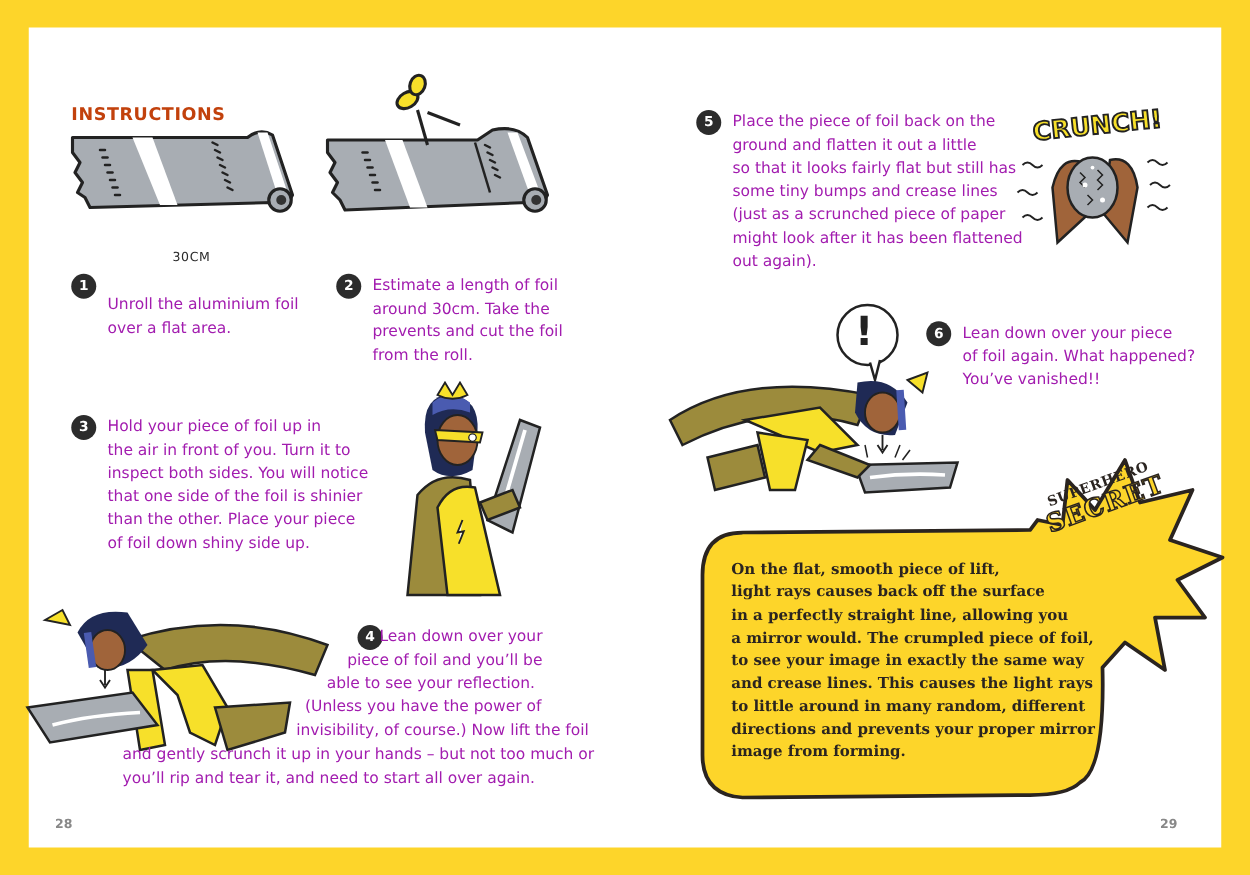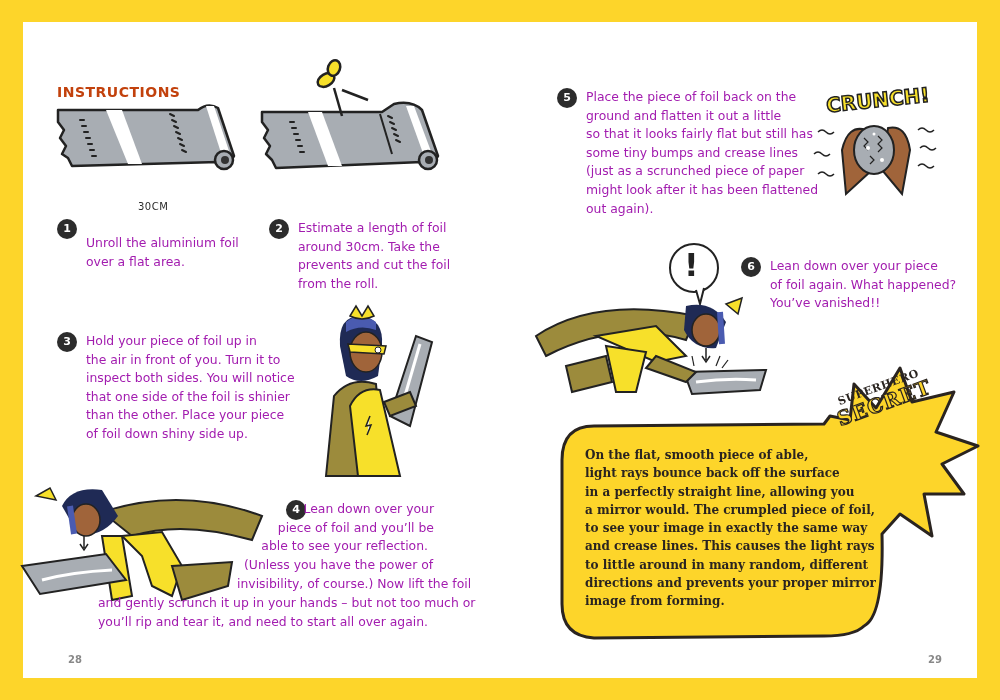--- a/index.html
+++ b/index.html
@@ -142,21 +142,21 @@
   <div>(Unless you have the power of</div>
 </div>
 <div class="abs body-text" style="left:237px;top:575px;">
   <div>invisibility, of course.) Now lift the foil</div>
 </div>
 <div class="abs body-text" style="left:86px;top:594px;margin-left:12px;">
   <div>and gently scrunch it up in your hands – but not too much or</div>
   <div>you’ll rip and tear it, and need to start all over again.</div>
 </div>
 
-<div class="abs pagenum" style="left:68px;top:654px;">28</div>
+<div class="abs pagenum" style="left:44px;top:654px;">28</div>
 
 <div class="badge" style="left:557px;top:88px;">5</div>
 <div class="abs body-text" style="left:586px;top:88px;">
   <div>Place the piece of foil back on the</div>
   <div>ground and flatten it out a little</div>
   <div>so that it looks fairly flat but still has</div>
   <div>some tiny bumps and crease lines</div>
   <div>(just as a scrunched piece of paper</div>
   <div>might look after it has been flattened</div>
   <div>out again).</div>
@@ -219,22 +219,22 @@
 </div>
 
 <svg style="left:554px;top:364px;" width="440" height="292" viewBox="0 0 440 292">
   <path d="M40 62 L270 60 L276 52 L296 56 L300 20 L322 44 L346 4 L358 38 L400 28 L382 68 L424 82 L388 100 L410 130 L370 130 L378 172 L346 150 L328 170 Q330 252 310 262 Q300 272 270 272 L40 274 Q8 272 8 240 L8 96 Q8 62 40 62 Z" fill="#fdd52a" stroke="#2a2420" stroke-width="3" stroke-linejoin="round"></path>
 </svg>
 <div class="abs" style="left:830px;top:398px;transform:rotate(-20deg);transform-origin:left top;text-align:center;">
   <div style="font-family:'DejaVu Serif',serif;font-weight:bold;font-size:11px;color:#2a2420;letter-spacing:0.5px;">SUPERHERO</div>
   <div style="font-family:'DejaVu Serif',serif;font-weight:bold;font-size:20px;color:#fdd52a;-webkit-text-stroke:1.2px #2a2420;letter-spacing:1px;line-height:20px;">SECRET</div>
 </div>
 <div class="abs secret-text" style="left:585px;top:446px;">
-  <div>On the flat, smooth piece of able,</div>
-  <div>light rays bounce back off the surface</div>
+  <div>On the flat, smooth piece of lift,</div>
+  <div>light rays causes back off the surface</div>
   <div>in a perfectly straight line, allowing you</div>
   <div>a mirror would. The crumpled piece of foil,</div>
   <div>to see your image in exactly the same way</div>
   <div>and crease lines. This causes the light rays</div>
   <div>to little around in many random, different</div>
   <div>directions and prevents your proper mirror</div>
   <div>image from forming.</div>
 </div>
 
 <div class="abs pagenum" style="left:928px;top:654px;">29</div>

